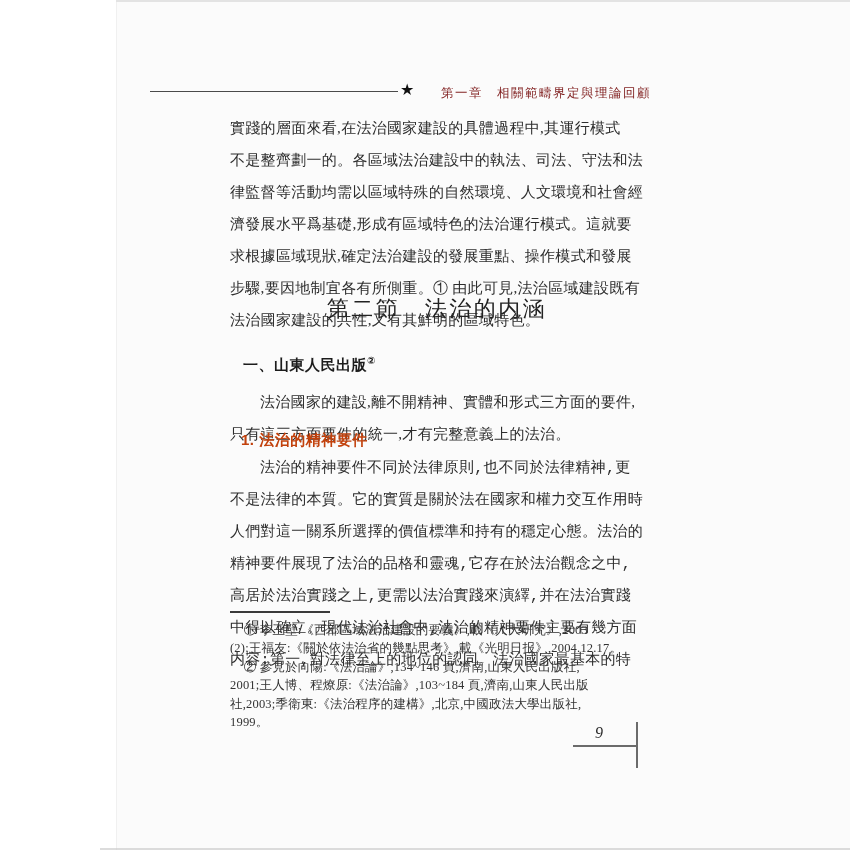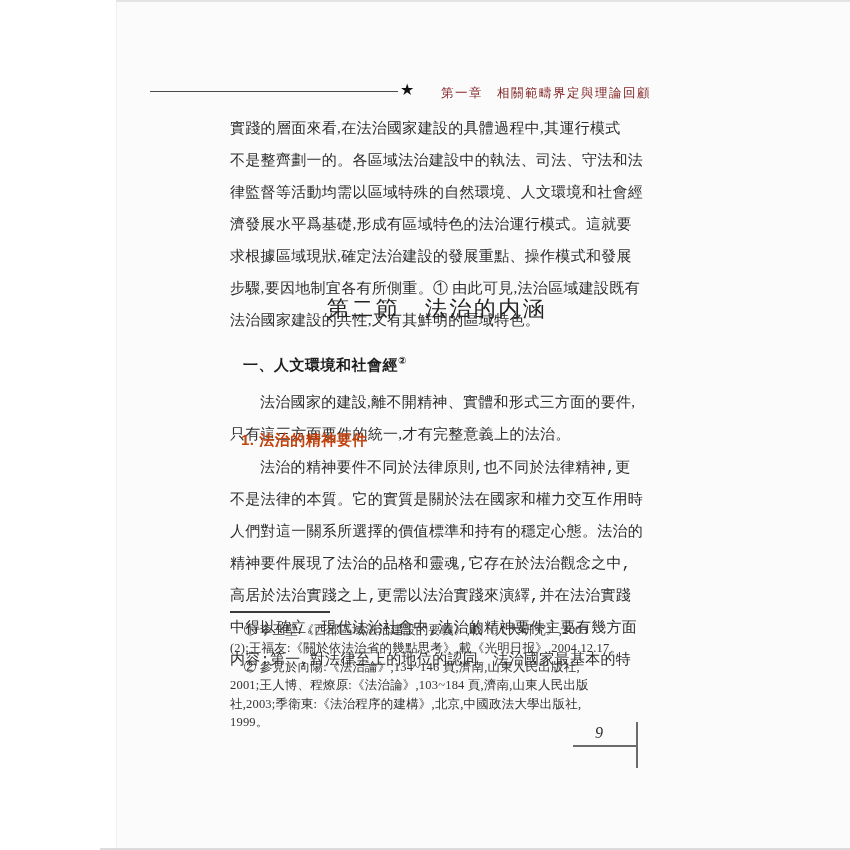--- a/index.html
+++ b/index.html
@@ -106,21 +106,21 @@
 <div id="para1" class="col para">實踐的層面來看,在法治國家建設的具體過程中,其運行模式
 不是整齊劃一的。各區域法治建設中的執法、司法、守法和法
 律監督等活動均需以區域特殊的自然環境、人文環境和社會經
 濟發展水平爲基礎,形成有區域特色的法治運行模式。這就要
 求根據區域現狀,確定法治建設的發展重點、操作模式和發展
 步驟,要因地制宜各有所側重。① 由此可見,法治區域建設既有
 法治國家建設的共性,又有其鮮明的區域特色。</div>
 
 <div class="section-title">第二節　法治的内涵</div>
 
-<div class="subsection-title"><span>一、人文環境和社會經</span><span class="note-ref">②</span></div>
+<div class="subsection-title"><span>一、山東人民出版</span><span class="note-ref">②</span></div>
 
 <div id="para2" class="col para indent2">法治國家的建設,離不開精神、實體和形式三方面的要件,
 只有這三方面要件的統一,才有完整意義上的法治。</div>
 
 <div class="item-title">1. 法治的精神要件</div>
 
 <div id="para3" class="col para indent2">法治的精神要件不同於法律原則,也不同於法律精神,更
 不是法律的本質。它的實質是關於法在國家和權力交互作用時
 人們對這一關系所選擇的價值標準和持有的穩定心態。法治的
 精神要件展現了法治的品格和靈魂,它存在於法治觀念之中,

